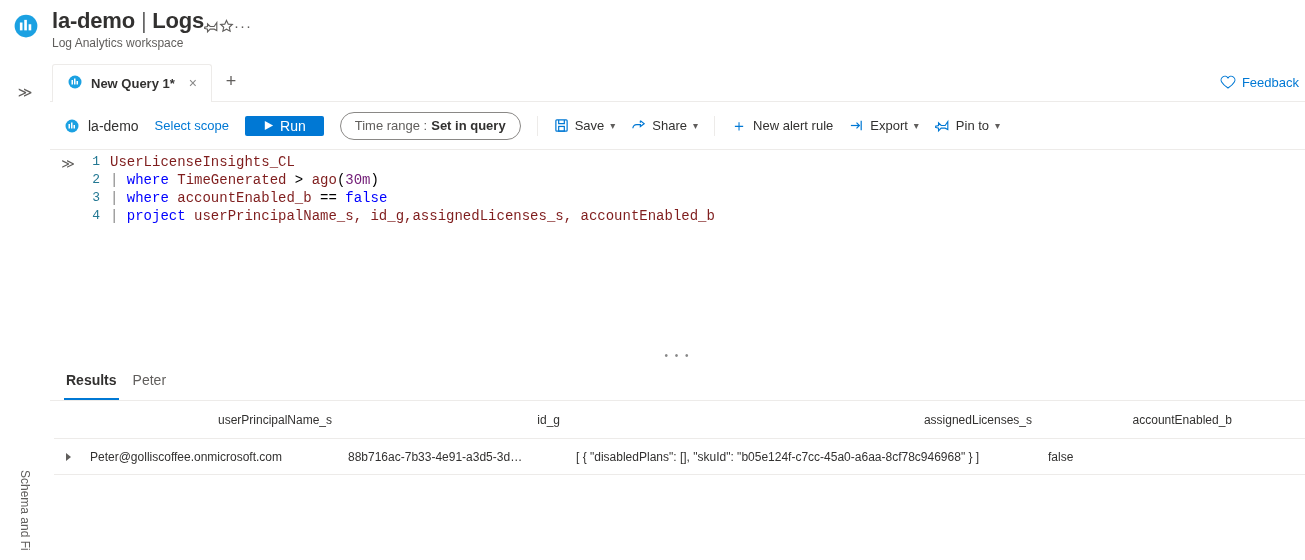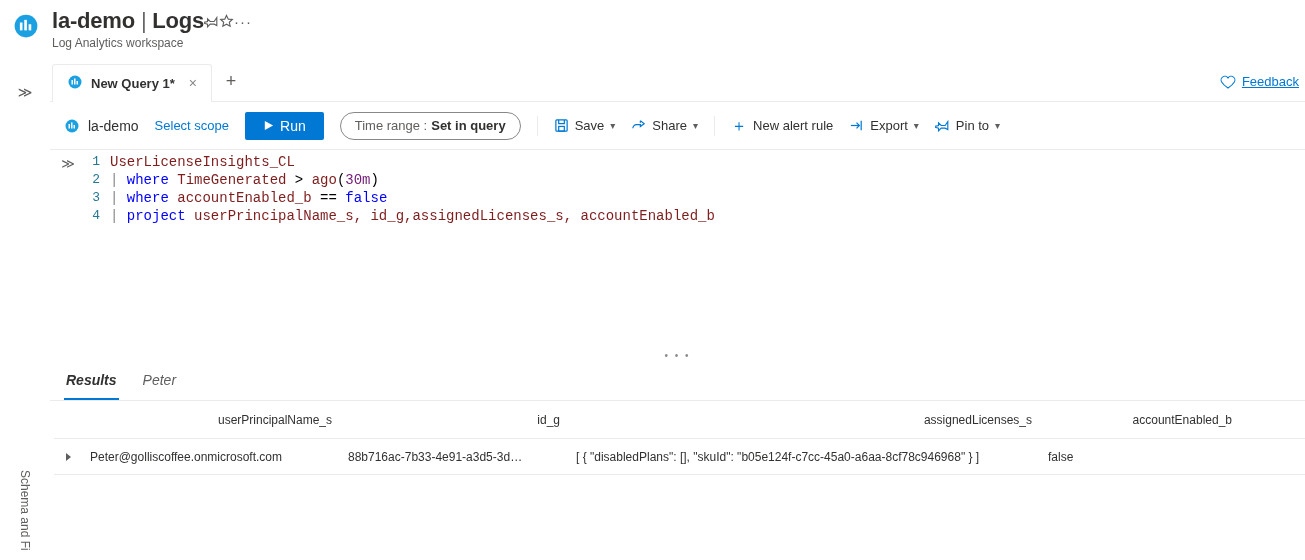--- a/index.html
+++ b/index.html
@@ -20,21 +20,21 @@
     align-items: flex-start;
     padding: 8px 0 10px 12px;
     gap: 12px;
   }
   .workspace-icon {
     width: 28px; height: 28px;
     margin-top: 4px;
     flex-shrink: 0;
   }
   .title-block { display: flex; flex-direction: column; gap: 2px; }
-  .title-line { display: flex; align-items: center; }
+  .title-line { display: flex; align-items: flex-end; }
   .title-text { font-size: 22px; font-weight: 600; letter-spacing: -0.2px; }
   .title-sep { font-weight: 400; color: #666; }
   .subtitle { font-size: 12px; color: #605e5c; }
   .hdr-icon { color: #605e5c; cursor: pointer; }
   .hdr-icon svg { display: block; }
 
   
   .left-rail {
     position: absolute;
     left: 0; top: 80px; bottom: 0;
@@ -78,43 +78,42 @@
     background: #fff;
     position: relative;
     top: 1px;
     cursor: pointer;
   }
   .tab .close-x { color: #888; font-size: 14px; margin-left: 6px; }
   .tab-label { font-weight: 600; font-size: 13px; }
   .newtab-plus { display:flex; align-items:center; justify-content:center; width: 38px; cursor: pointer; color: #605e5c; font-size: 18px; }
   .feedback-link {
     margin-left: auto;
-    display: flex; align-items: flex-start; gap: 6px;
+    display: flex; align-items: flex-end; gap: 6px;
     color: #0078d4;
     padding-right: 6px;
     cursor: pointer;
-    text-decoration: underline;
   }
 
   
   .toolbar {
     display: flex;
     align-items: center;
     gap: 16px;
     height: 48px;
     padding-left: 14px;
     border-bottom: 1px solid #edebe9;
   }
   .tb-workspace { display: flex; align-items: center; gap: 8px; font-size: 14px; }
   .link { color: #0078d4; cursor: pointer; }
   .run-btn {
     display: inline-flex; align-items: center; gap: 6px;
     background: #0078d4; color: #fff;
     border: none; border-radius: 2px;
-    height: 28px; padding: 0 18px;
+    height: 20px; padding: 0 18px;
     font-size: 14px;
     font-weight: 400;
     cursor: pointer;
   }
   .timerange {
     display: inline-flex; align-items: center; gap: 4px;
     border: 1px solid #8a8886; border-radius: 14px;
     height: 28px; padding: 0 14px;
     font-size: 13px;
     cursor: pointer;
@@ -151,23 +150,22 @@
   .tok-ident { color: #7f1d1d; }
   .tok-op    { color: #000; }
   .tok-kw    { color: #0000ff; }
   .tok-num   { color: #701a75; }
   .tok-pipe  { color: #888; }
 
   .resizer-dots { text-align: center; color: #888; letter-spacing: 2px; height: 12px; font-size: 10px; cursor: row-resize;}
 
   
   .results-tabs {
-    display: flex; gap: 22px; padding: 0 0 0 14px;
+    display: flex; gap: 12px; padding: 0 0 0 14px;
     border-bottom: 1px solid #edebe9;
-    font-style: italic;
   }
   .results-tab {
     padding: 10px 2px;
     font-size: 14px;
     color: #605e5c;
     cursor: pointer;
     border-bottom: 2px solid transparent;
   }
   .results-tab.active {
     font-weight: 600; color: #323130;

